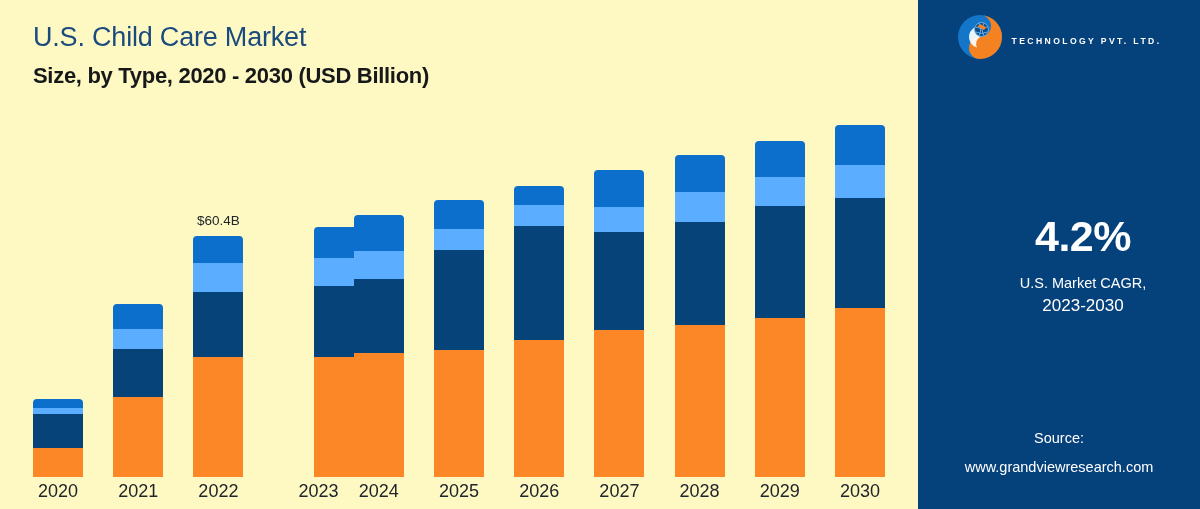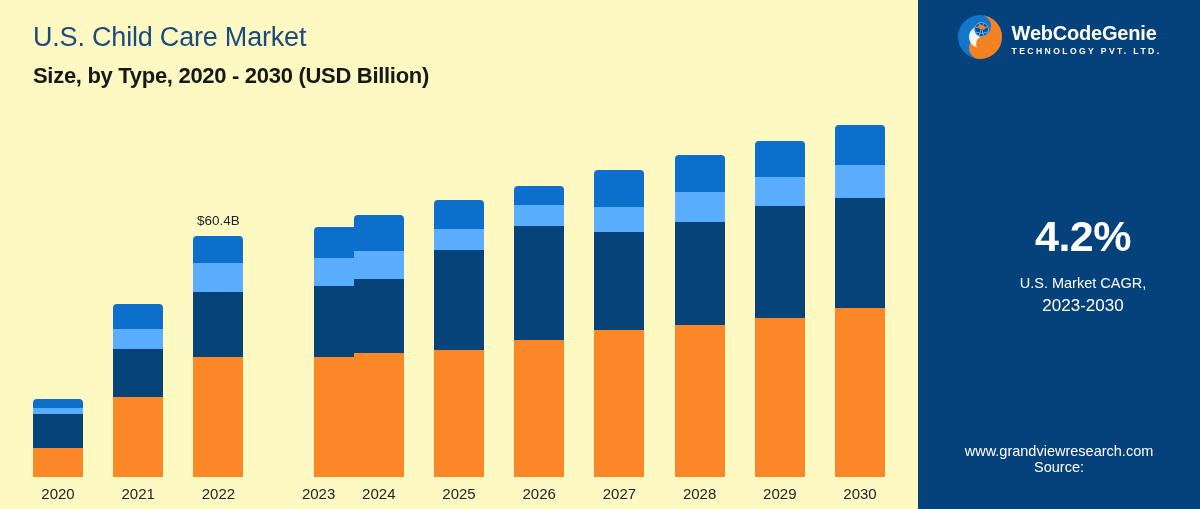--- a/index.html
+++ b/index.html
@@ -98,21 +98,21 @@
     flex-direction: column;
     border-radius: 4px 4px 0 0;
     overflow: hidden;
   }
   .seg { width: 100%; }
   .tick-label {
     position: absolute;
     left: 50%;
     transform: translateX(-50%);
     bottom: -25px;
-    font-size: 15px;
+    font-size: 18px;
     color: #20252b;
     white-space: nowrap;
   }
   .value-label {
     position: absolute;
     left: 50%;
     transform: translateX(-50%);
     font-size: 13.5px;
     color: #20252b;
     white-space: nowrap;
@@ -311,30 +311,29 @@
           <path d="M23 1 a22 22 0 0 1 0 44 a11 11 0 0 1 0 -22 a11 11 0 0 0 0 -22 z" fill="#f58220"></path>
           <path d="M23 12 a11 11 0 0 0 -3 21.6 a8 8 0 0 1 3 -10.6 a11 11 0 0 1 0 -11 z" fill="#ffffff" opacity="0.92"></path>
           <circle cx="24.5" cy="15.5" r="7" fill="#0d4f8b"></circle>
           <circle cx="24.5" cy="15.5" r="7" fill="none" stroke="#7fc3ff" stroke-width="0.8"></circle>
           <path d="M18.6 13 q6 3 11.8 0 M18.6 18 q6 3 11.8 0" stroke="#7fc3ff" stroke-width="0.8" fill="none"></path>
           <path d="M22 9.2 q3.6 6.3 0 12.6 M27 9.2 q-3.6 6.3 0 12.6" stroke="#7fc3ff" stroke-width="0.8" fill="none"></path>
           <path d="M20.5 12.5 l6.5 3.5 l2.2 -2.8 l-6.2 -3.2 z" fill="#f58220"></path>
         </svg>
       </span>
       <span id="brand-text">
-        <div id="brand-name">WebCodeGenie</div>
         <div id="brand-tagline">TECHNOLOGY PVT. LTD.</div>
       </span>
     </div>
 
     <div id="cagr-block">
       <div id="cagr-value">4.2%</div>
       <div id="cagr-caption-1">U.S. Market CAGR,</div>
       <div id="cagr-caption-2">2023-2030</div>
     </div>
 
     <div id="source-block">
+      <div id="source-label">Source:</div>
       <div id="source-url">www.grandviewresearch.com</div>
-      <div id="source-label">Source:</div>
     </div>
 
   </div>
 </div>
 
 </body></html>

